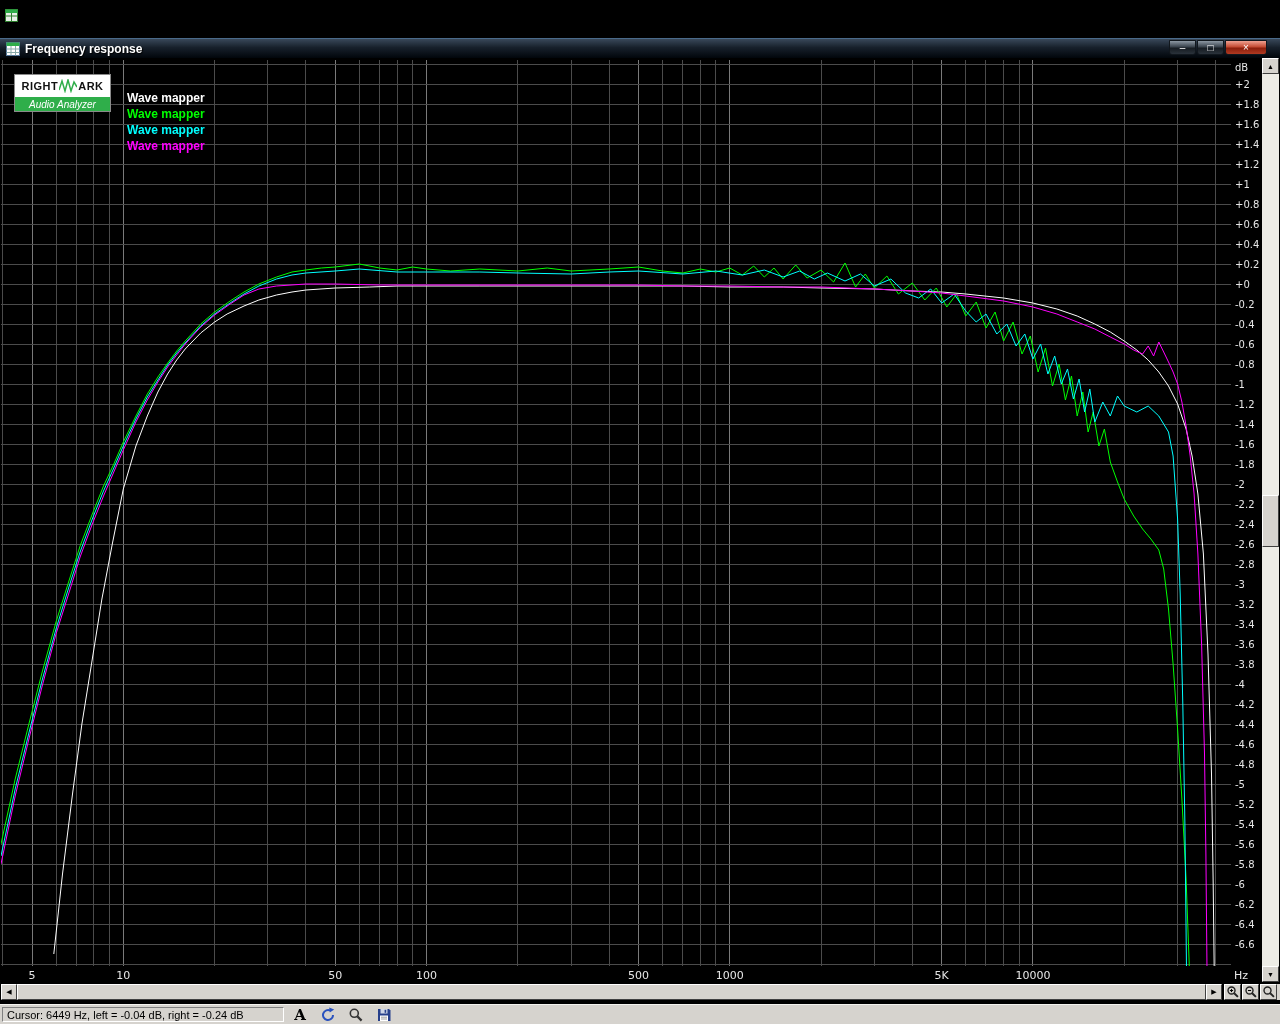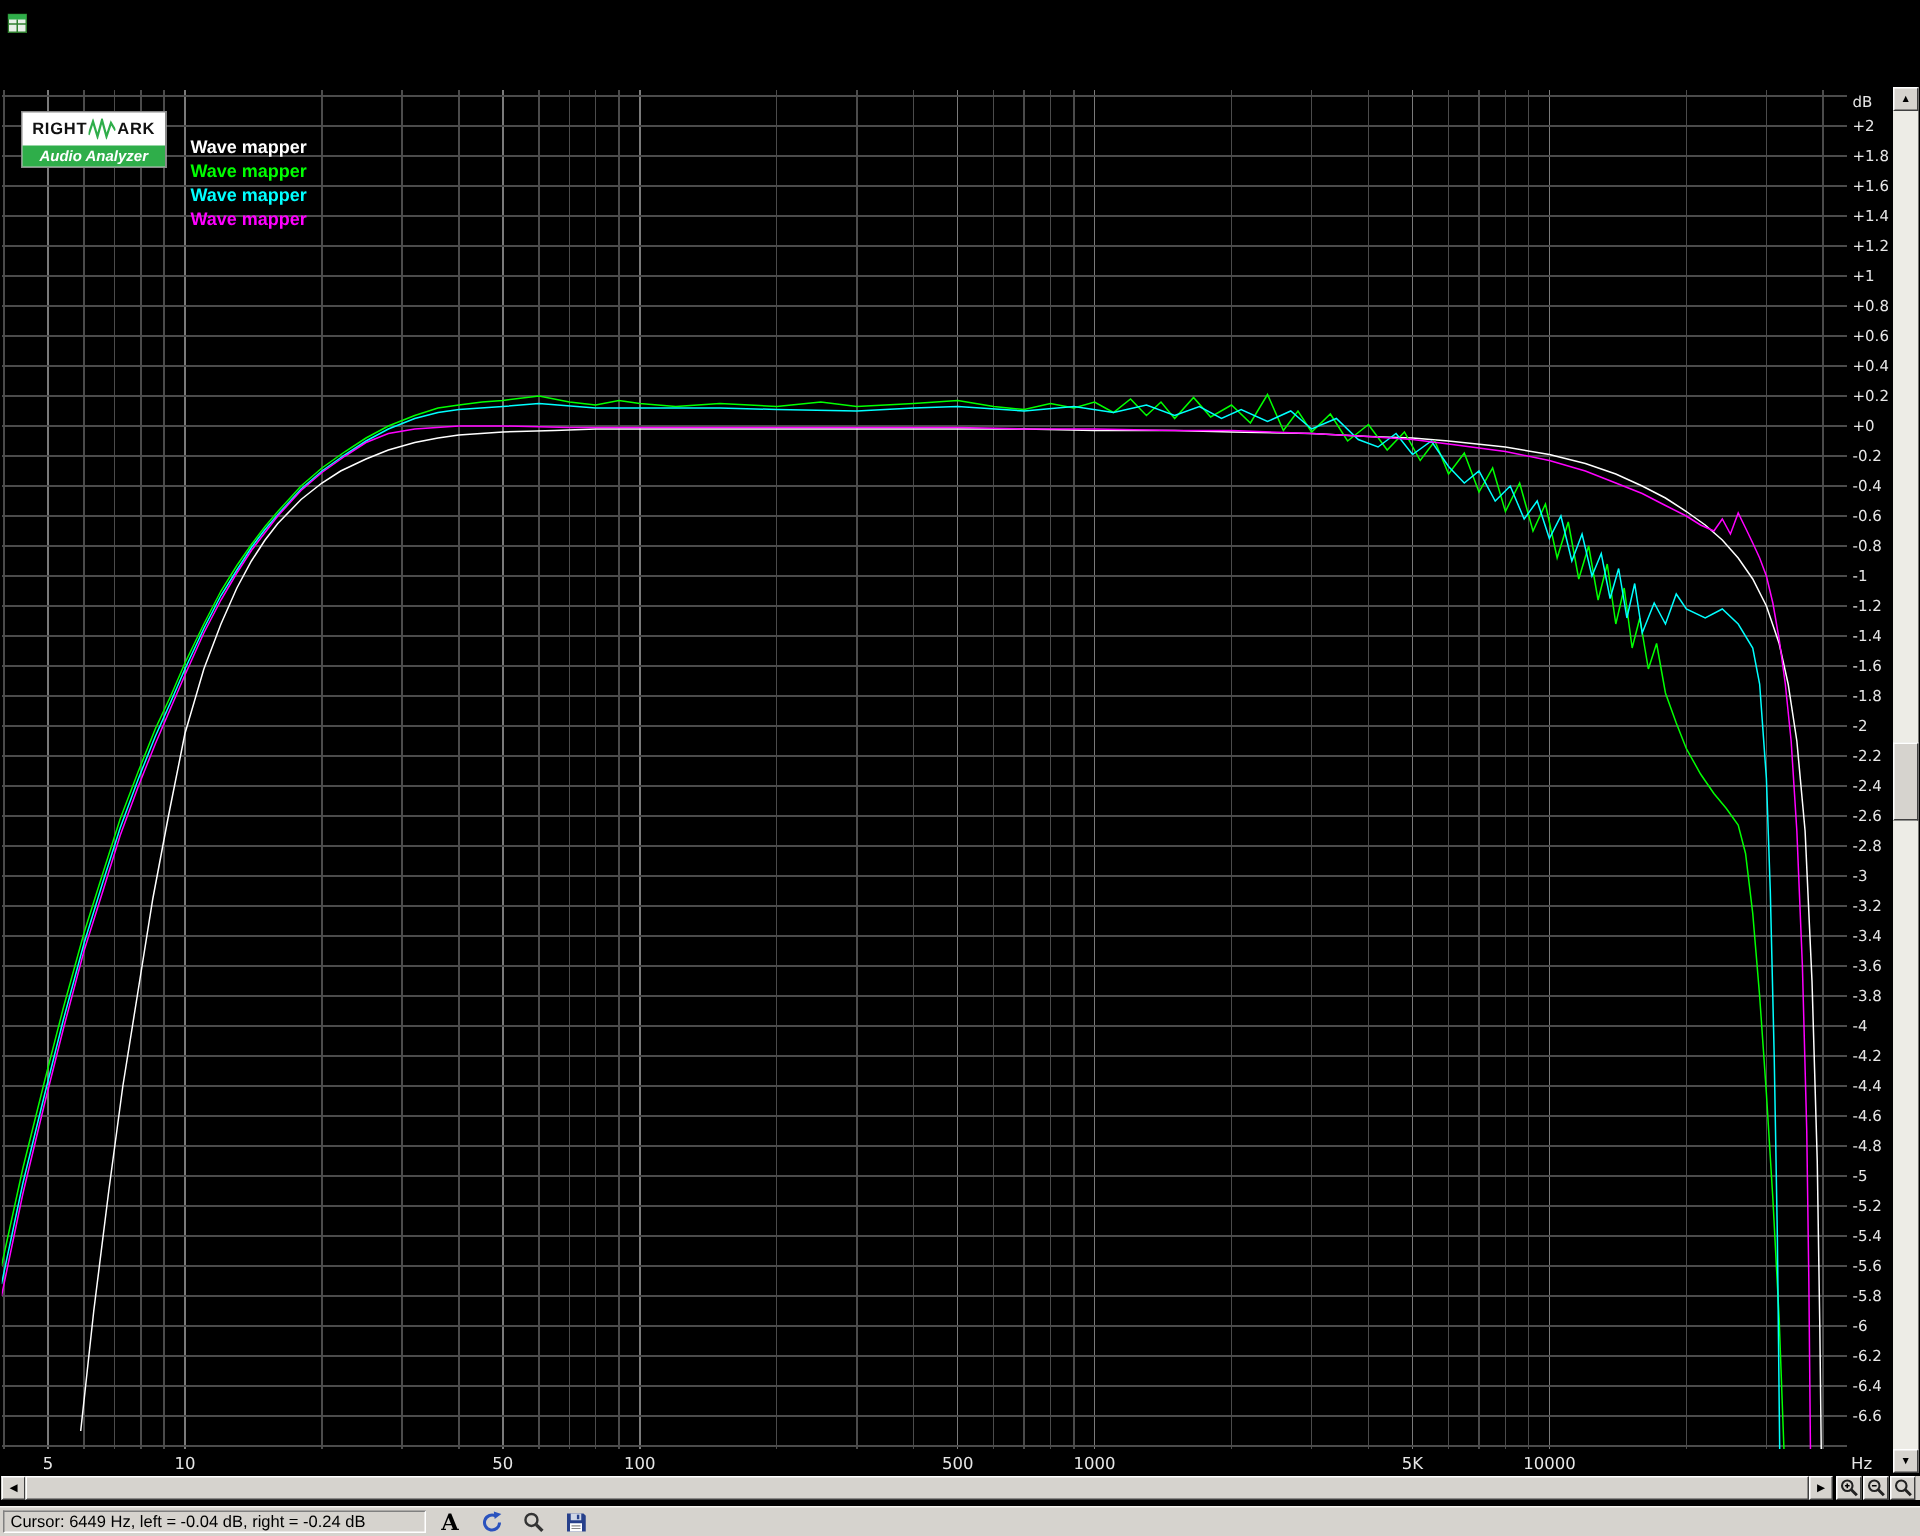--- a/index.html
+++ b/index.html
@@ -28,21 +28,21 @@
 
   
   #chart{position:absolute;left:1px;top:58px;}
 
   
   .legend{position:absolute;left:14px;top:74px;z-index:5;}
   .logo{width:97px;height:38px;background:#fff;border:1px solid #8a8a8a;box-sizing:border-box;}
   .logo-top{height:22px;display:flex;align-items:center;justify-content:center;gap:1px;
     font-size:11px;font-weight:bold;color:#111;letter-spacing:0.5px;}
   .logo-bottom{height:14px;background:#2faямa;}
-  .logo-bottom{height:14px;background:#2fae4a;color:#fff;font-size:10px;font-weight:bold;
+  .logo-bottom{height:14px;background:#2fae4a;color:#fff;font-size:10px;font-weight:normal;
     display:flex;align-items:center;justify-content:center;font-style:italic;}
   .legend-entries{position:absolute;left:113px;top:16px;width:200px;}
   .legend-entry{font-size:12px;font-weight:bold;line-height:16px;white-space:nowrap;}
 
   
   .raised{background:#d6d3ce;border-top:1px solid #ffffff;border-left:1px solid #ffffff;
     border-right:1px solid #404040;border-bottom:1px solid #404040;box-sizing:border-box;}
   .vscroll{position:absolute;left:1262px;top:58px;width:17px;height:924px;background:#edece6;}
   .vscroll .sb-btn{position:absolute;left:0;width:17px;height:16px;display:flex;
     align-items:center;justify-content:center;font-size:7px;color:#000;}
@@ -76,20 +76,42 @@
 
   <div class="top-strip">
     <svg class="mini-icon" viewBox="0 0 13 13">
       <rect x="0.5" y="0.5" width="12" height="12" fill="#e8f0e8" stroke="#2f7f2f"></rect>
       <rect x="0.5" y="0.5" width="12" height="3.5" fill="#2fae4a"></rect>
       <line x1="0.5" y1="7" x2="12.5" y2="7" stroke="#2f7f2f" stroke-width="1"></line>
       <line x1="6.5" y1="4" x2="6.5" y2="12.5" stroke="#2f7f2f" stroke-width="1"></line>
     </svg>
   </div>
 
+  <div class="titlebar">
+    <svg class="title-icon" viewBox="0 0 14 14">
+      <rect x="0.5" y="0.5" width="13" height="13" fill="#ffffff" stroke="#557799"></rect>
+      <rect x="0.5" y="0.5" width="13" height="3.5" fill="#2fae4a"></rect>
+      <line x1="0.5" y1="7" x2="13.5" y2="7" stroke="#8aa" stroke-width="1"></line>
+      <line x1="0.5" y1="10.5" x2="13.5" y2="10.5" stroke="#8aa" stroke-width="1"></line>
+      <line x1="5" y1="4" x2="5" y2="13.5" stroke="#8aa" stroke-width="1"></line>
+      <line x1="9.5" y1="4" x2="9.5" y2="13.5" stroke="#8aa" stroke-width="1"></line>
+    </svg>
+    <span class="title-text">Frequency response</span>
+    <div class="win-buttons">
+      <div class="win-btn">
+        <span>–</span>
+      </div>
+      <div class="win-btn">
+        <span>□</span>
+      </div>
+      <div class="win-btn close">
+        <span>×</span>
+      </div>
+    </div>
+  </div>
 
   <svg id="chart" width="1258" height="924">
       <rect x="0" y="0" width="1258" height="924" fill="#000000"></rect>
       <line x1="1.6563960396112274" y1="2" x2="1.6563960396112274" y2="908" stroke="#4b4b4b" stroke-width="1" shape-rendering="crispEdges"></line>
       <line x1="31.04032912496703" y1="2" x2="31.04032912496703" y2="908" stroke="#7a7a7a" stroke-width="1" shape-rendering="crispEdges"></line>
       <line x1="55.048750579673445" y1="2" x2="55.048750579673445" y2="908" stroke="#4b4b4b" stroke-width="1" shape-rendering="crispEdges"></line>
       <line x1="75.34758168829988" y1="2" x2="75.34758168829988" y2="908" stroke="#4b4b4b" stroke-width="1" shape-rendering="crispEdges"></line>
       <line x1="92.9312289976877" y1="2" x2="92.9312289976877" y2="908" stroke="#4b4b4b" stroke-width="1" shape-rendering="crispEdges"></line>
       <line x1="108.44110511973567" y1="2" x2="108.44110511973567" y2="908" stroke="#4b4b4b" stroke-width="1" shape-rendering="crispEdges"></line>
       <line x1="122.3151620830435" y1="2" x2="122.3151620830435" y2="908" stroke="#7a7a7a" stroke-width="1" shape-rendering="crispEdges"></line>

